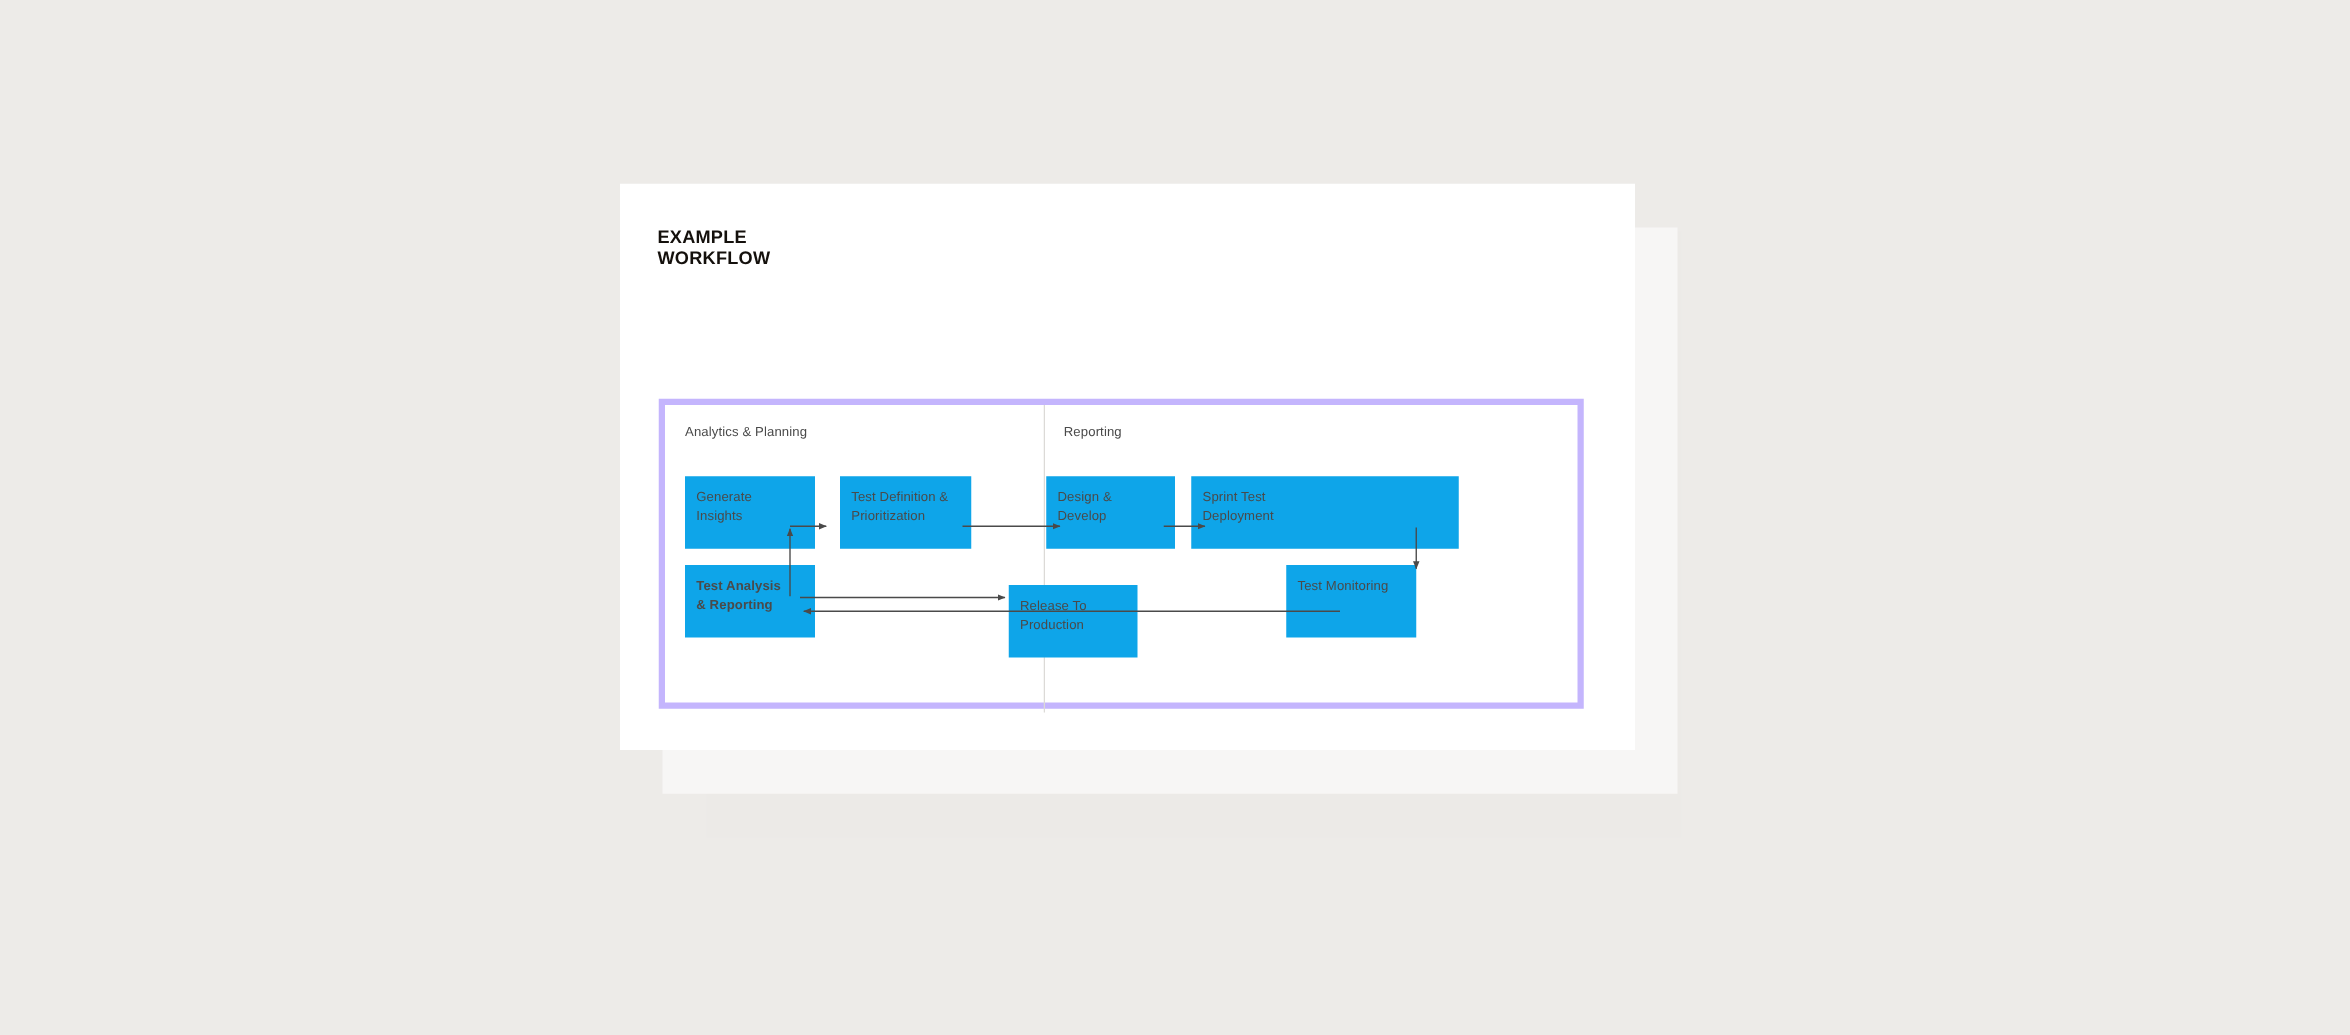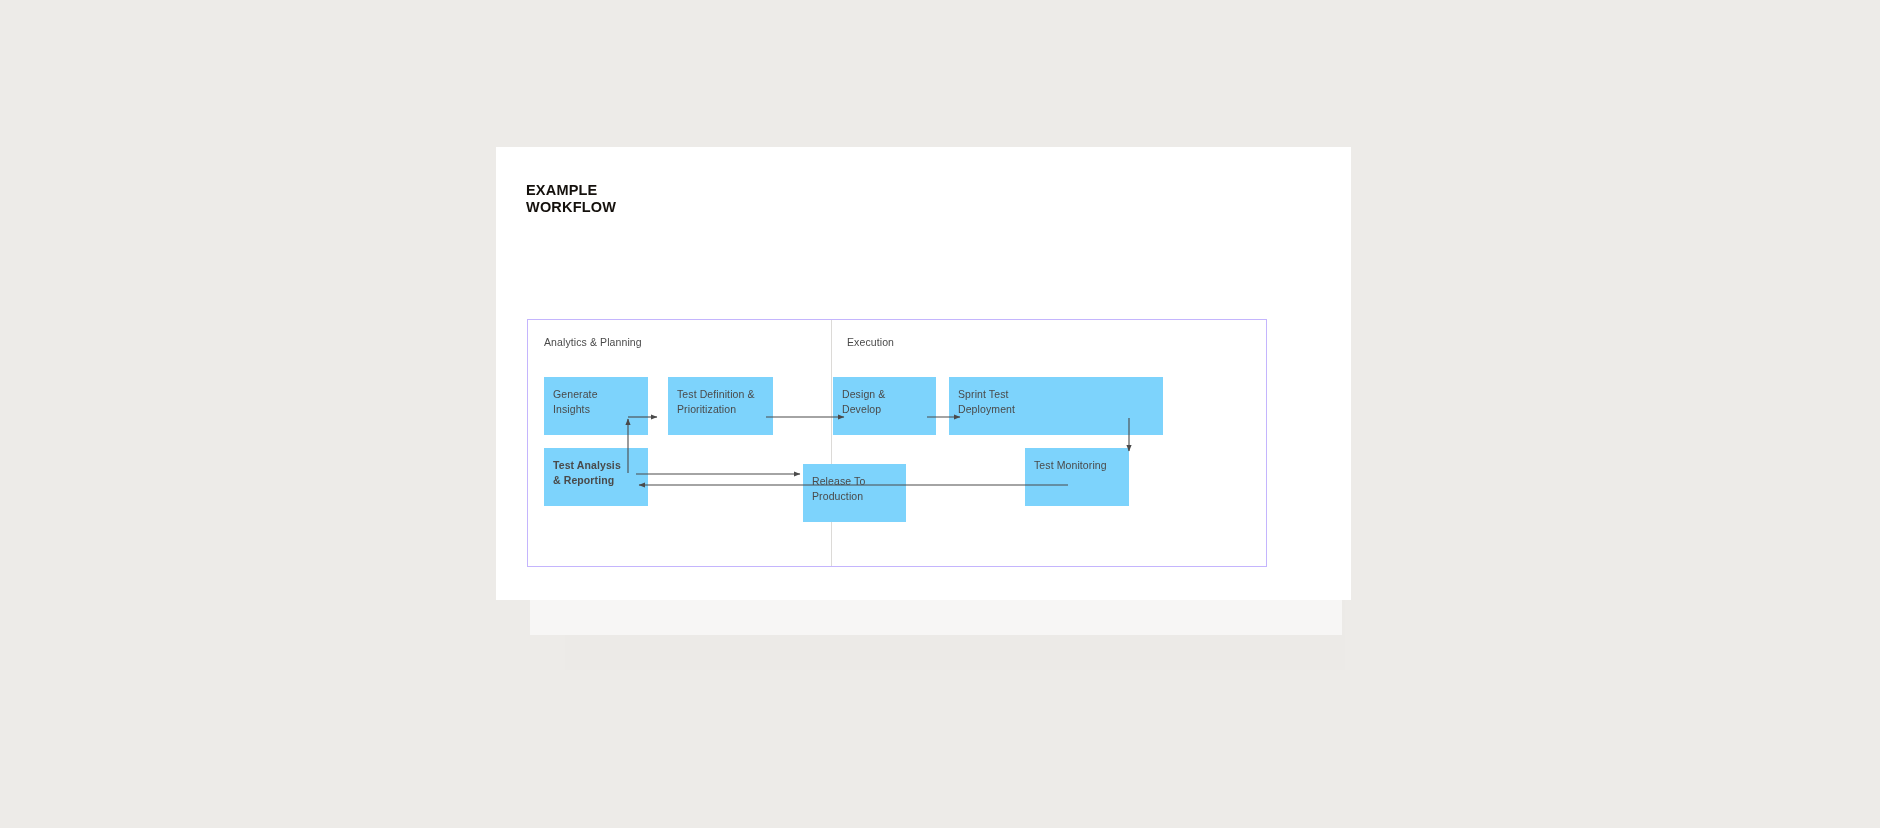--- a/index.html
+++ b/index.html
@@ -39,21 +39,20 @@
   }
 
   
   .card {
     position: absolute;
     left: 496px;
     top: 147px;
     width: 812px;
     height: 453px;
     background: #ffffff;
-    padding-left: 43px;
   }
 
   .card-title {
     position: absolute;
     left: 30px;
     top: 35px;
     font-size: 14.5px;
     font-weight: bold;
     line-height: 17px;
     letter-spacing: 0.2px;
@@ -61,21 +60,21 @@
     white-space: pre-line;
   }
 
   
   .diagram {
     position: absolute;
     left: 31px;
     top: 172px;
     width: 740px;
     height: 248px;
-    border: 1px solid #c4b5fd;
+    border: 5px solid #c4b5fd;
     box-sizing: border-box;
   }
 
   .col-divider {
     position: absolute;
     left: 303px;
     top: 0;
     width: 1px;
     height: 246px;
     background: #dcdad7;
@@ -86,21 +85,21 @@
     font-size: 10.5px;
     color: #4a4a4a;
     letter-spacing: 0.1px;
   }
   .lane-title.analytics { left: 16px; top: 16px; }
   .lane-title.execution { left: 319px; top: 16px; }
 
   
   .node {
     position: absolute;
-    background: #7dd3fc;
+    background: #0ea5e9;
     box-sizing: border-box;
   }
   .node-label {
     position: absolute;
     left: 9px;
     top: 10px;
     font-size: 10.5px;
     line-height: 14.5px;
     color: #4a4a4a;
     white-space: pre-line;
@@ -137,21 +136,21 @@
 
     <div class="card-title">EXAMPLE
 WORKFLOW</div>
 
     <div class="diagram">
 
       <div class="col-divider"></div>
 
       <div class="lane-title analytics">Analytics &amp; Planning</div>
 
-      <div class="lane-title execution">Execution</div>
+      <div class="lane-title execution">Reporting</div>
 
       <div class="node n-generate">
         <span class="node-label">Generate
 Insights</span>
       </div>
 
       <div class="node n-testdef">
         <span class="node-label">Test Definition &amp;
 Prioritization</span>
       </div>

